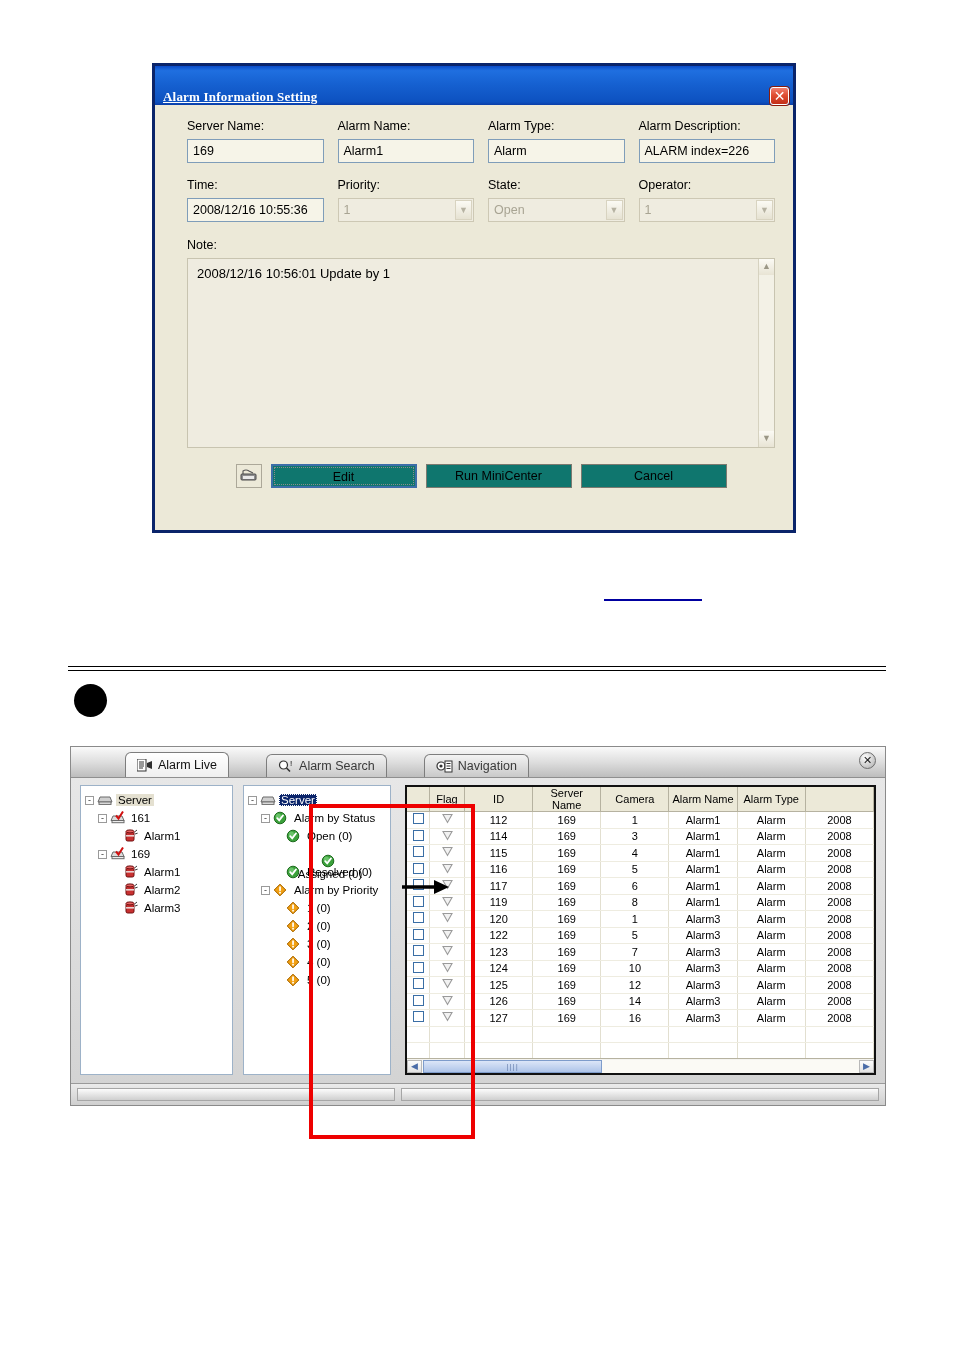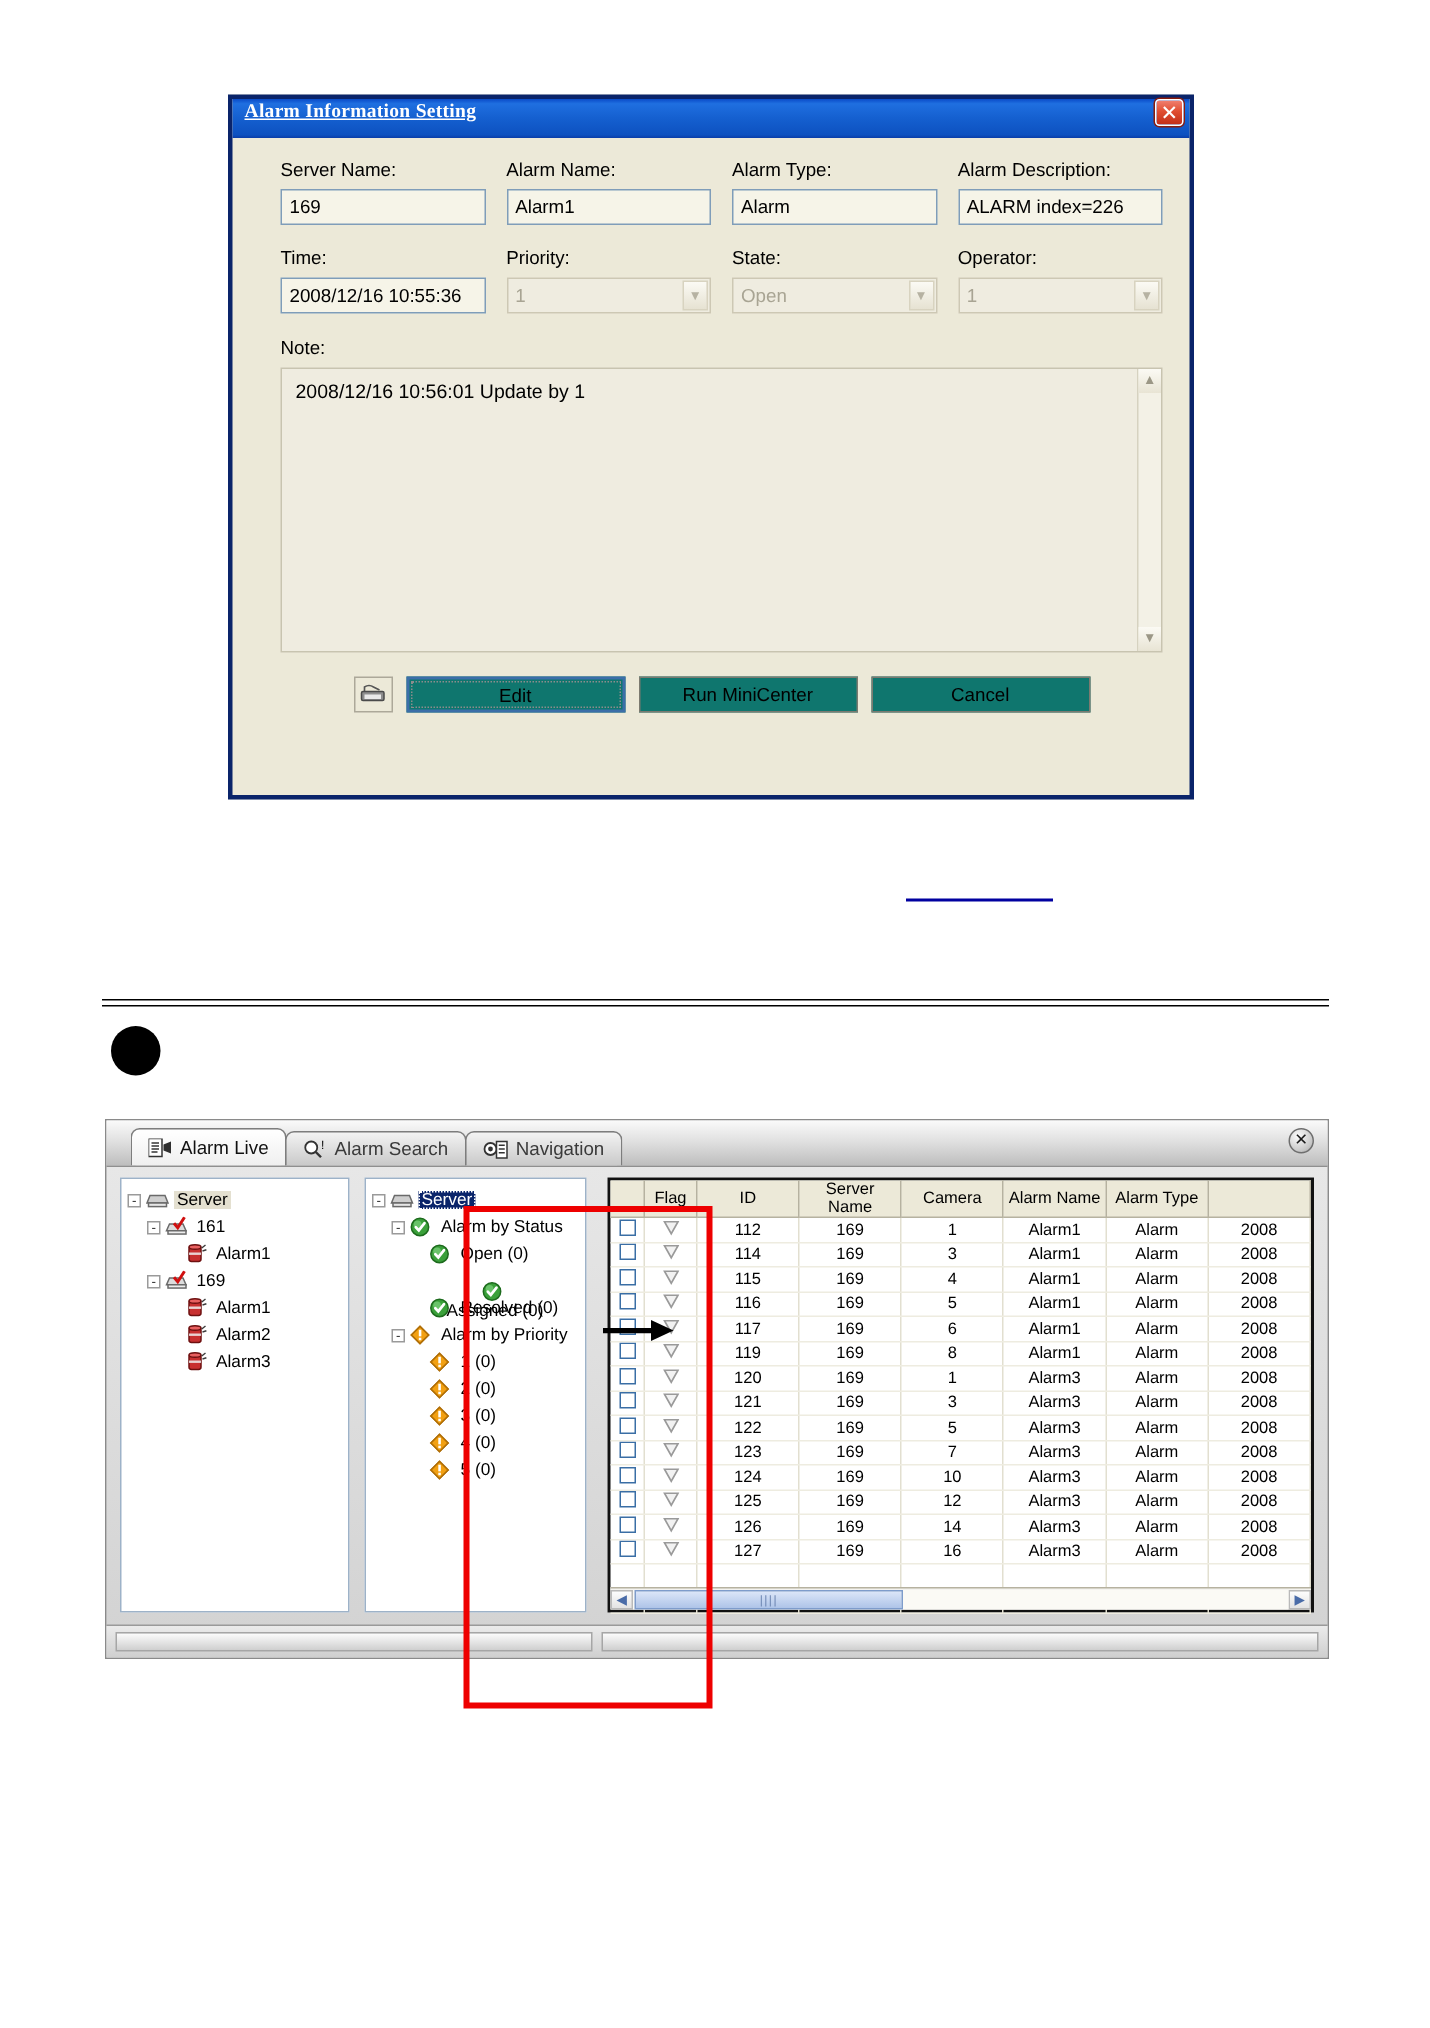--- a/index.html
+++ b/index.html
@@ -9,23 +9,23 @@
     font-family:"Liberation Sans","DejaVu Sans",sans-serif;
     position:relative;overflow:hidden;
   }
 
   
   .dialog{
     position:absolute;left:152px;top:63px;width:644px;height:470px;
     background:#ece9d8;border:3px solid #0a246a;box-sizing:border-box;
   }
   .dlg-titlebar{
-    height:26px;
+    height:39px;
     background:linear-gradient(to bottom,#0a4bc8 0%,#1f6fe0 12%,#1560d0 48%,#0d51c0 92%,#0a3da8 100%);
-    display:flex;align-items:flex-start;justify-content:space-between;
+    display:flex;align-items:flex-end;justify-content:space-between;
     padding:0 4px 0 8px;box-sizing:border-box;
   }
   .dlg-title{
     color:#ffffff;font-family:"Liberation Serif","DejaVu Serif",serif;
     font-weight:bold;font-size:13px;text-decoration:underline;
     letter-spacing:.2px;white-space:nowrap;
   }
   .dlg-close{
     width:19px;height:18px;border-radius:3px;
     background:linear-gradient(to bottom,#f08070 0%,#e04e32 45%,#c22e18 100%);
@@ -104,20 +104,21 @@
     background:linear-gradient(to bottom,#fafafa 0%,#dedede 50%,#bdbdbd 100%);
     border-bottom:1px solid #8f8f8f;
   }
   .tabs{position:absolute;left:16px;top:5px;display:flex;align-items:flex-end;}
   .tab{
     display:flex;align-items:center;gap:5px;height:23px;padding:0 11px;
     border:1px solid #7d7d7d;border-bottom:none;
     border-radius:6px 6px 0 0;box-sizing:border-box;
     font-size:12.5px;color:#3a3a3a;cursor:pointer;margin-right:-1px;
     background:linear-gradient(to bottom,#f3f3f3,#c9c9c9);
+    margin-left:38px;
   }
   .tab.active{
     background:linear-gradient(to bottom,#ffffff,#efefef);
     color:#111;height:25px;z-index:3;position:relative;
   }
   .win-close{
     position:absolute;right:9px;top:5px;width:17px;height:17px;border-radius:50%;
     background:radial-gradient(circle at 35% 30%,#fdfdfd,#c6c6c6 70%,#9c9c9c);
     border:1px solid #6e6e6e;box-sizing:border-box;
     font-size:11px;font-weight:bold;color:#1a1a1a;
@@ -622,32 +623,20 @@
               <td>1</td>
               <td>Alarm3</td>
               <td>Alarm</td>
               <td>2008</td>
             </tr>
             <tr>
               <td class="c-chk"><span class="chkbox"></span></td>
               <td class="c-flag"><svg width="11" height="11" viewBox="0 0 11 11">
                   <path d="M1 1.5 L10 1.5 L5.5 9.5 Z" fill="#f2f2f2" stroke="#9a9a9a" stroke-width="1.1"></path>
                 </svg></td>
-              <td>121</td>
-              <td>169</td>
-              <td>3</td>
-              <td>Alarm3</td>
-              <td>Alarm</td>
-              <td>2008</td>
-            </tr>
-            <tr>
-              <td class="c-chk"><span class="chkbox"></span></td>
-              <td class="c-flag"><svg width="11" height="11" viewBox="0 0 11 11">
-                  <path d="M1 1.5 L10 1.5 L5.5 9.5 Z" fill="#f2f2f2" stroke="#9a9a9a" stroke-width="1.1"></path>
-                </svg></td>
               <td>122</td>
               <td>169</td>
               <td>5</td>
               <td>Alarm3</td>
               <td>Alarm</td>
               <td>2008</td>
             </tr>
             <tr>
               <td class="c-chk"><span class="chkbox"></span></td>
               <td class="c-flag"><svg width="11" height="11" viewBox="0 0 11 11">

